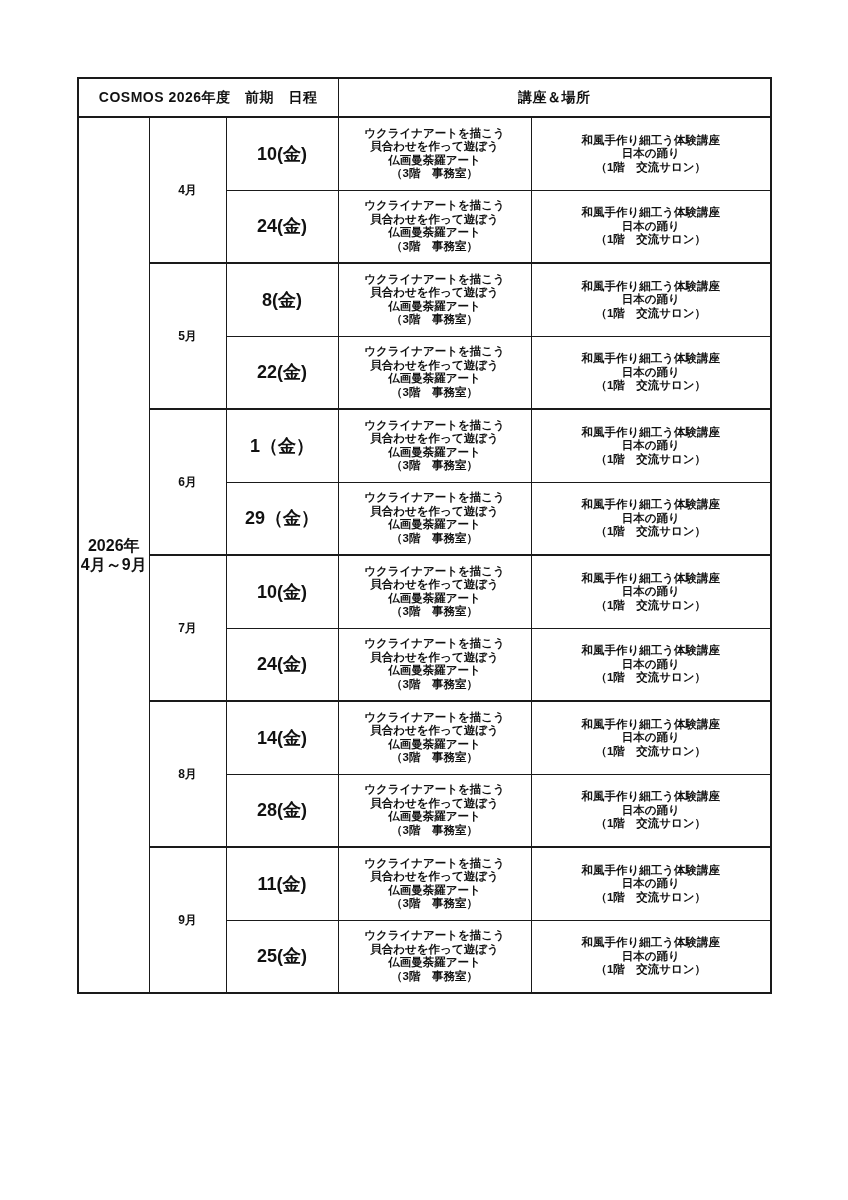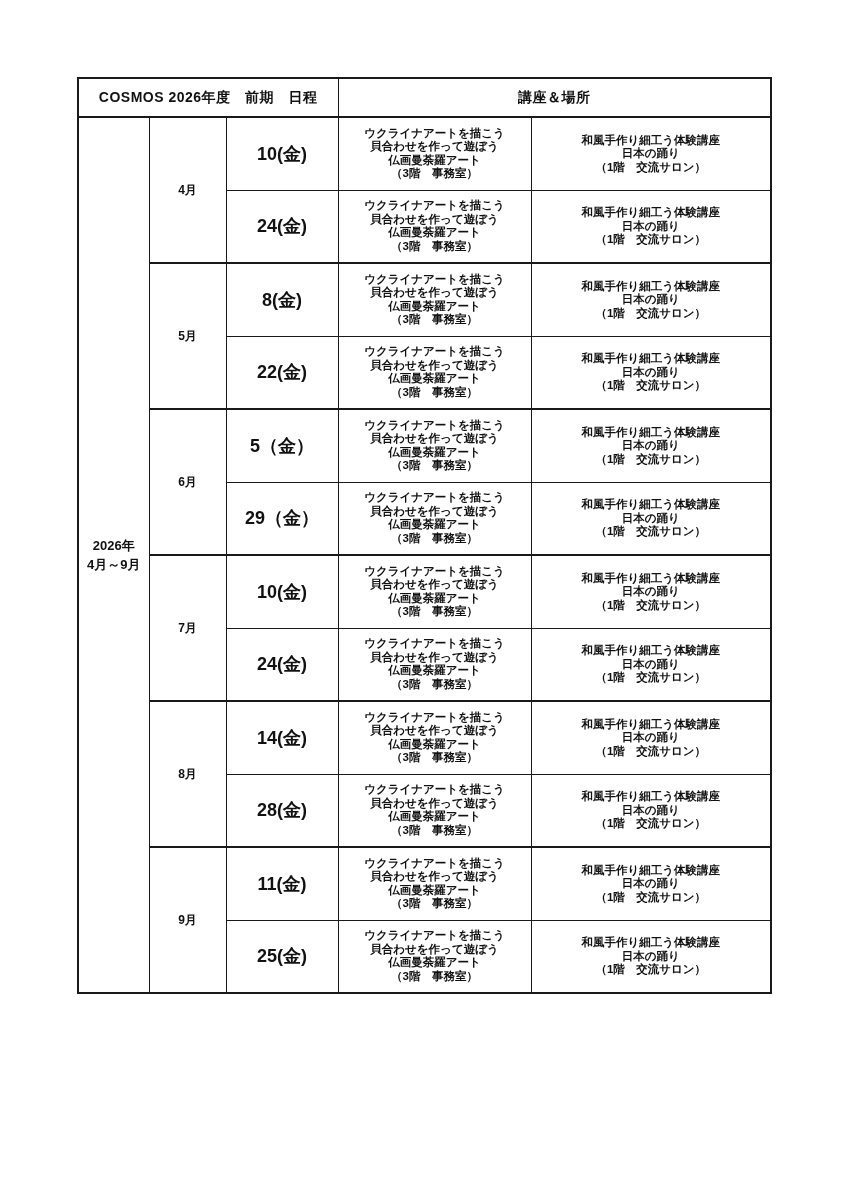--- a/index.html
+++ b/index.html
@@ -35,21 +35,21 @@
   table.schedule { border: 2px solid #1a1a1a; }
   tr.header-row { height: 39px; }
   tr.header-row td {
     border-bottom: 2px solid #1a1a1a;
     font-size: 14px;
     letter-spacing: 0.5px;
   }
   tr.body-row { height: 73px; }
   tr.month-start td { border-top: 2px solid #1a1a1a; }
   td.year-cell {
-    font-size: 13px;
+    font-size: 16px;
     line-height: 19px;
   }
   td.month-cell {
     font-size: 12px;
   }
   td.date-cell {
     font-size: 18px;
   }
   td.course-cell, td.venue-cell {
     font-size: 11.5px;
@@ -136,21 +136,21 @@
         </td>
         <td class="venue-cell">
           <div>和風手作り細工う体験講座</div>
           <div>日本の踊り</div>
           <div>（1階　交流サロン）</div>
         </td>
       </tr>
 
       <tr class="body-row month-start">
         <td rowspan="2" class="month-cell">6月</td>
-        <td class="date-cell">5（金）</td>
+        <td class="date-cell">1（金）</td>
         <td class="course-cell">
           <div>ウクライナアートを描こう</div>
           <div>貝合わせを作って遊ぼう</div>
           <div>仏画曼荼羅アート</div>
           <div>（3階　事務室）</div>
         </td>
         <td class="venue-cell">
           <div>和風手作り細工う体験講座</div>
           <div>日本の踊り</div>
           <div>（1階　交流サロン）</div>

